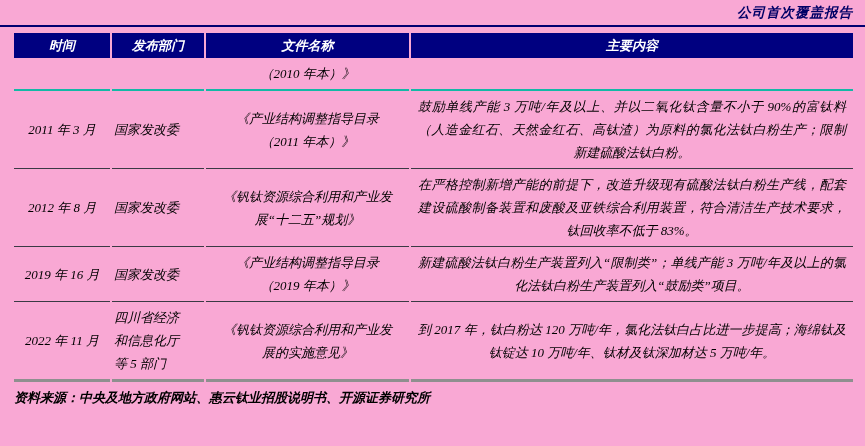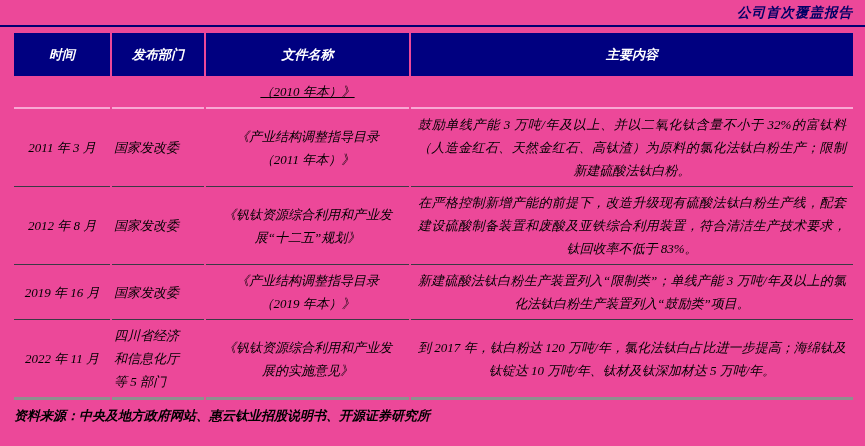--- a/index.html
+++ b/index.html
@@ -7,21 +7,21 @@
     padding: 0;
     background: #ffffff;
     font-family: "Liberation Serif", "DejaVu Serif", serif;
     color: #000000;
   }
   .page {
     position: relative;
     width: 865px;
     height: 446px;
     overflow: hidden;
-    background: #ec4899;
+    background: #f9a8d4;
   }
   .report-header {
     padding: 3px 12px 0 12px;
     text-align: right;
   }
   .report-title {
     font-size: 13.5px;
     font-weight: bold;
     font-style: italic;
     color: #000066;
@@ -38,36 +38,35 @@
     border-collapse: separate;
     border-spacing: 2px 0;
     table-layout: fixed;
     font-style: italic;
   }
   .policy-table th {
     background: #000080;
     color: #ffffff;
     font-weight: bold;
     font-size: 13px;
-    height: 43px;
+    height: 25px;
     text-align: center;
     vertical-align: middle;
     padding: 0;
   }
   .policy-table td {
     font-size: 13px;
     line-height: 23px;
     vertical-align: middle;
     border-bottom: 1.5px solid #3a3a44;
     padding: 4px 2px;
   }
   .policy-table tr.row-partial td {
-    border-bottom: 2px solid #f9a8d4;
+    border-bottom: 2px solid #14b8a6;
     padding: 1px 2px;
-    text-decoration: underline;
   }
   .policy-table tr.row-last td {
     border-bottom: 3px solid #8f8f8f;
   }
   .c-time {
     text-align: center;
     white-space: nowrap;
     margin-top: 27px;
   }
   .c-dept {
@@ -121,21 +120,21 @@
         <td class="c-time"></td>
         <td class="c-dept"></td>
         <td class="c-name">（2010 年本）》</td>
         <td class="c-content"></td>
       </tr>
       <tr>
         <td class="c-time">2011 年 3 月</td>
         <td class="c-dept">国家发改委</td>
         <td class="c-name">《产业结构调整指导目录
 （2011 年本）》</td>
-        <td class="c-content">鼓励单线产能 3 万吨/年及以上、并以二氧化钛含量不小于 32%的富钛料（人造金红石、天然金红石、高钛渣）为原料的氯化法钛白粉生产；限制新建硫酸法钛白粉。</td>
+        <td class="c-content">鼓励单线产能 3 万吨/年及以上、并以二氧化钛含量不小于 90%的富钛料（人造金红石、天然金红石、高钛渣）为原料的氯化法钛白粉生产；限制新建硫酸法钛白粉。</td>
       </tr>
       <tr>
         <td class="c-time">2012 年 8 月</td>
         <td class="c-dept">国家发改委</td>
         <td class="c-name">《钒钛资源综合利用和产业发
 展“十二五”规划》</td>
         <td class="c-content">在严格控制新增产能的前提下，改造升级现有硫酸法钛白粉生产线，配套建设硫酸制备装置和废酸及亚铁综合利用装置，符合清洁生产技术要求，钛回收率不低于 83%。</td>
       </tr>
       <tr>
         <td class="c-time">2019 年 16 月</td>

